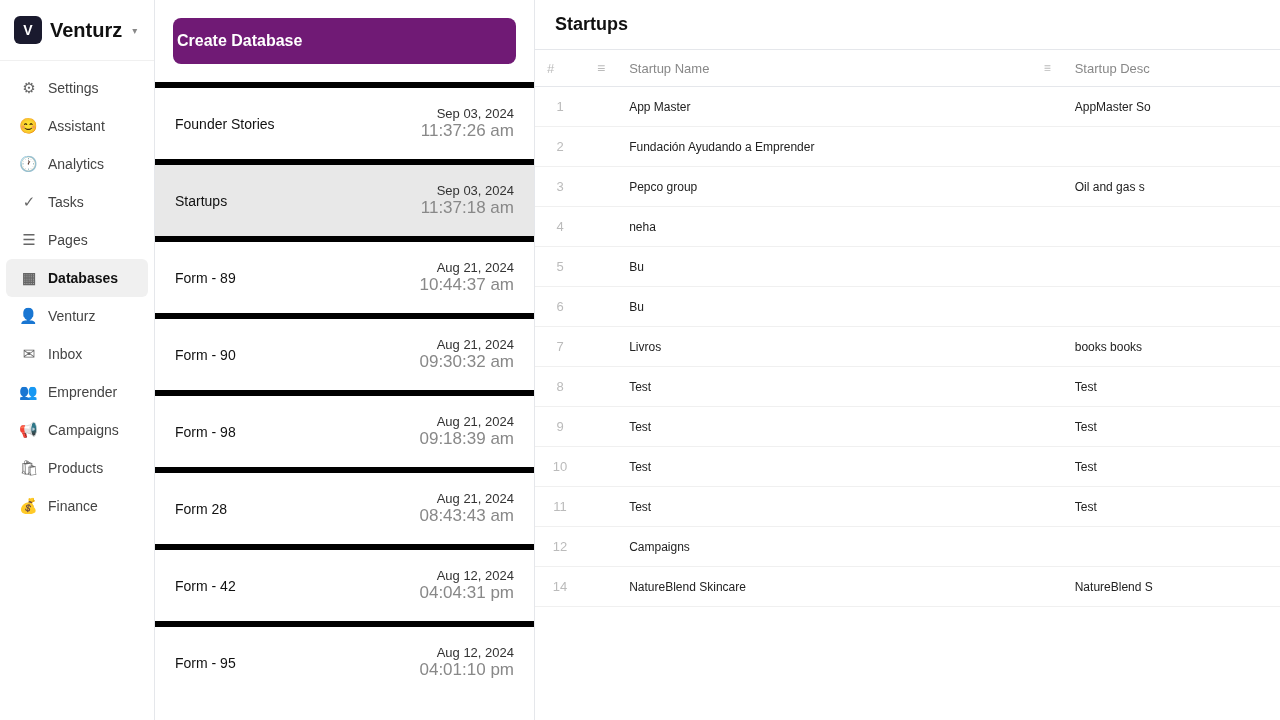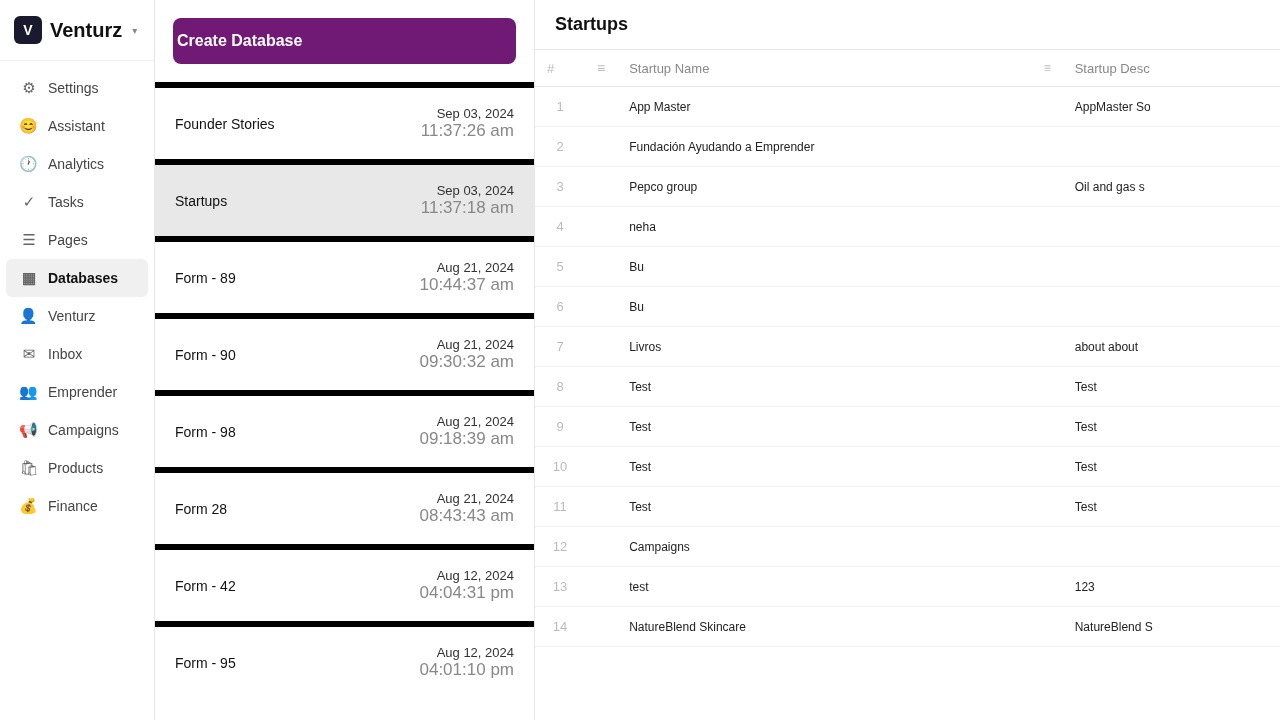--- a/index.html
+++ b/index.html
@@ -341,21 +341,21 @@
           <tr>
     <td class="num-cell">6</td>
     <td class="menu-cell"></td>
     <td>Bu</td>
     <td></td>
   </tr>
           <tr>
     <td class="num-cell">7</td>
     <td class="menu-cell"></td>
     <td>Livros</td>
-    <td>about about</td>
+    <td>books books</td>
   </tr>
           <tr>
     <td class="num-cell">8</td>
     <td class="menu-cell"></td>
     <td>Test</td>
     <td>Test</td>
   </tr>
           <tr>
     <td class="num-cell">9</td>
     <td class="menu-cell"></td>
@@ -372,26 +372,20 @@
     <td class="num-cell">11</td>
     <td class="menu-cell"></td>
     <td>Test</td>
     <td>Test</td>
   </tr>
           <tr>
     <td class="num-cell">12</td>
     <td class="menu-cell"></td>
     <td>Campaigns</td>
     <td></td>
-  </tr>
-          <tr>
-    <td class="num-cell">13</td>
-    <td class="menu-cell"></td>
-    <td>test</td>
-    <td>123</td>
   </tr>
           <tr>
     <td class="num-cell">14</td>
     <td class="menu-cell"></td>
     <td>NatureBlend Skincare</td>
     <td>NatureBlend S</td>
   </tr>
         </tbody>
     </table>
   </div>

